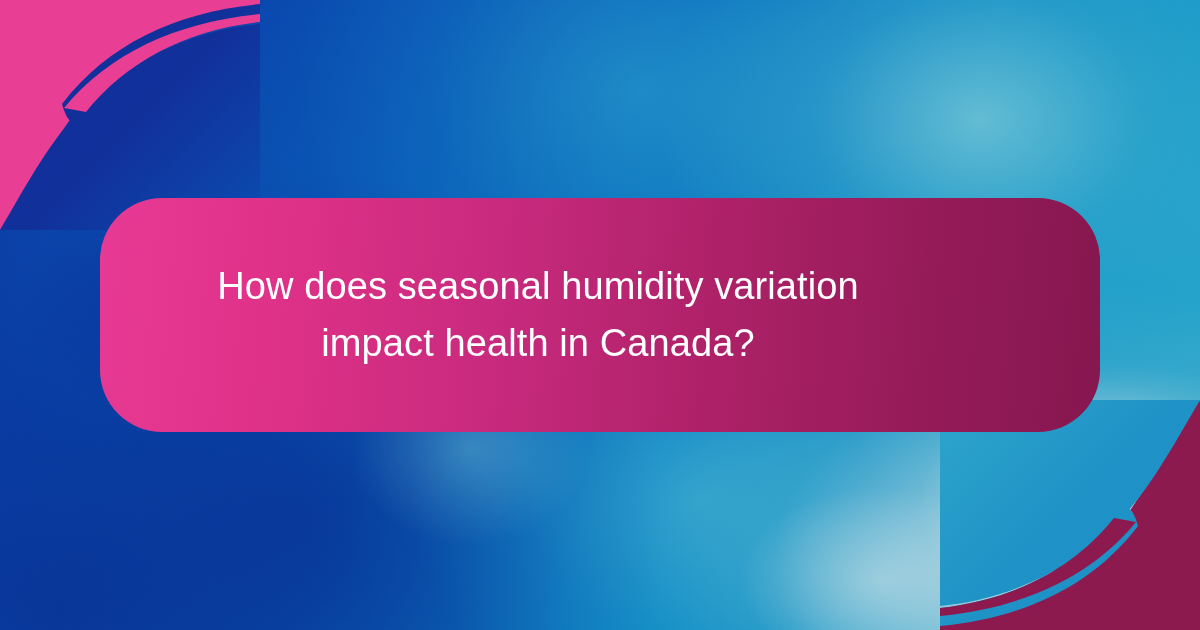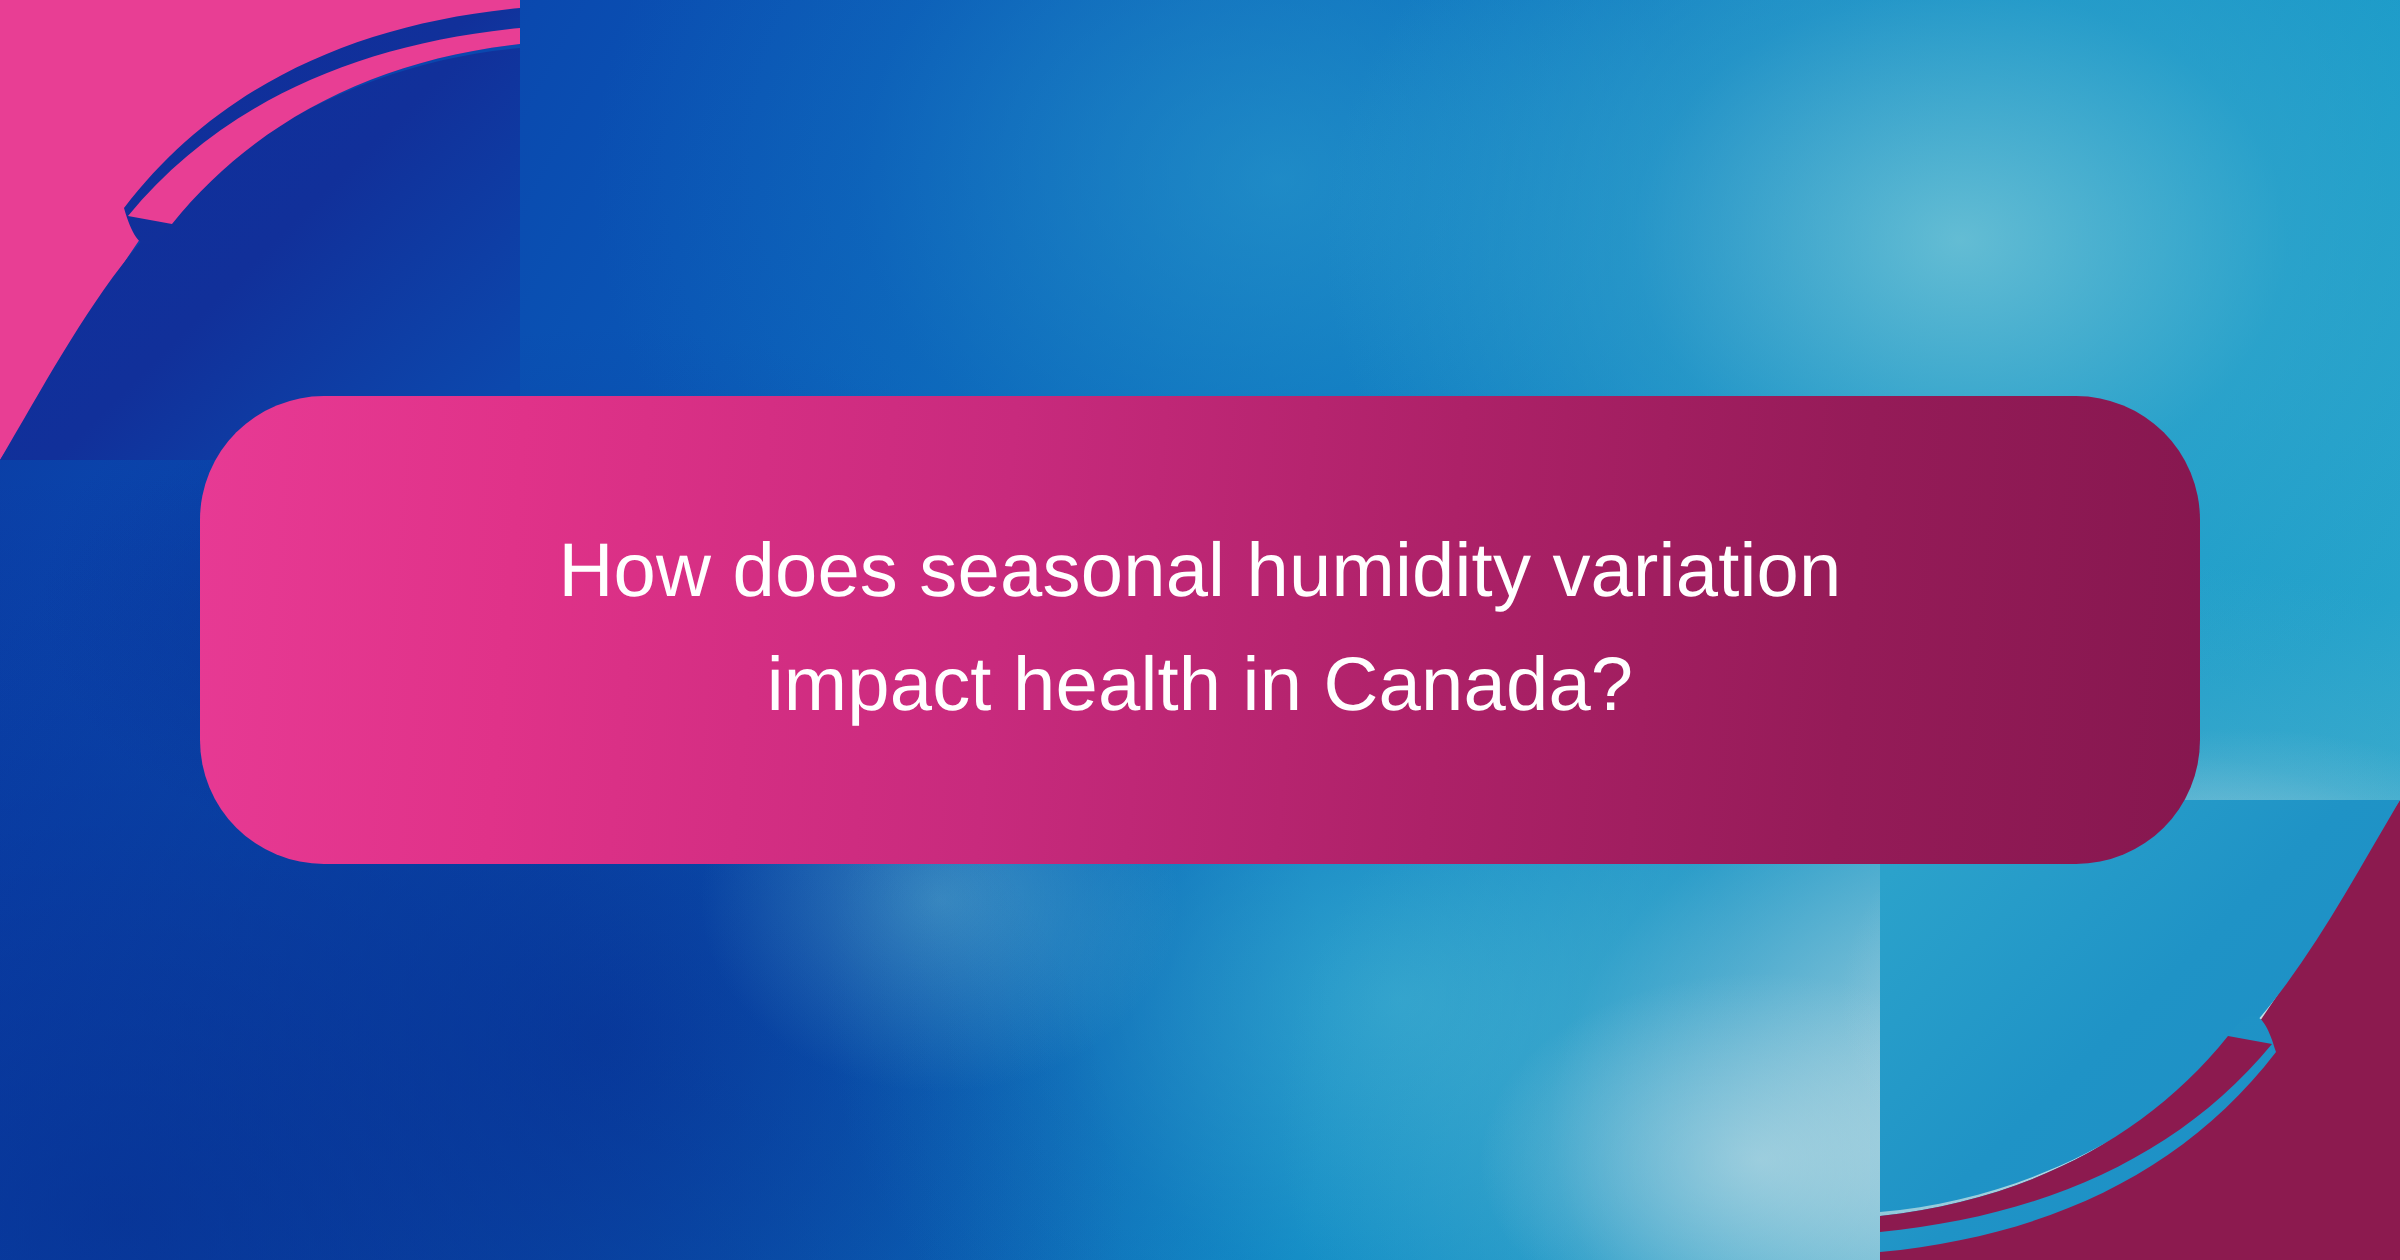--- a/index.html
+++ b/index.html
@@ -99,21 +99,21 @@
     border-radius: 62px;
     background: linear-gradient(95deg,
         #e73a94 0%,
         #e03289 16%,
         #c82a7d 40%,
         #ad2168 62%,
         #951b58 82%,
         #86174f 100%);
     display: flex;
     align-items: center;
-    justify-content: center;
+    justify-content: flex-start;
     box-sizing: border-box;
     padding: 0 58px;
   }
   .card-text {
     margin: 0;
     color: #ffffff;
     font-size: 38px;
     line-height: 57px;
     font-weight: 400;
     letter-spacing: 0.1px;

